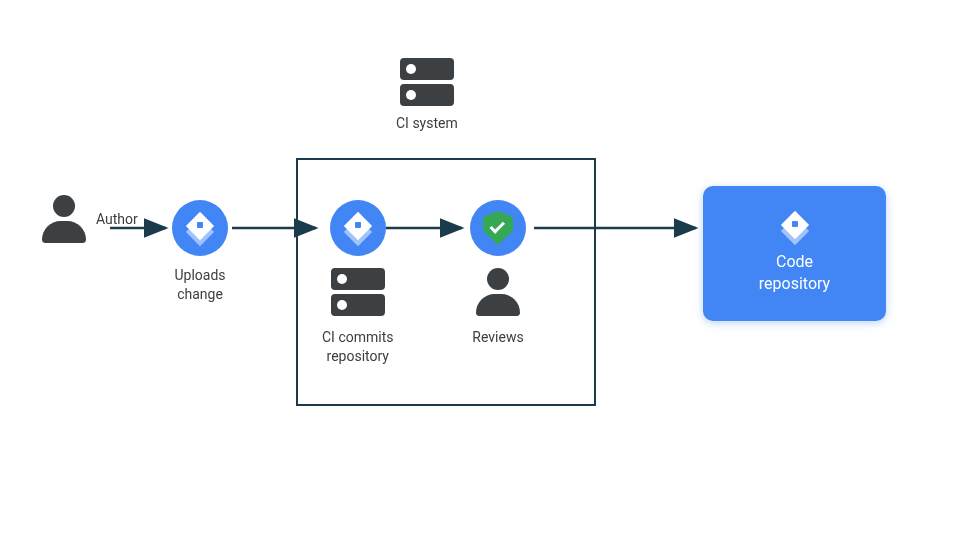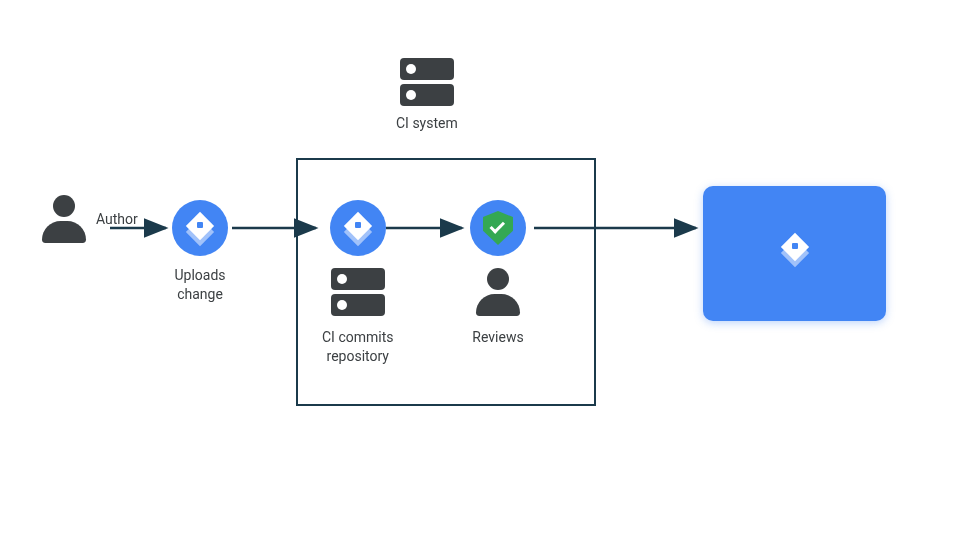--- a/index.html
+++ b/index.html
@@ -198,20 +198,22 @@
   </div>
   <div class="label">Reviews</div>
 </div>
 
 <div class="repo-box">
   <div class="layers-glyph">
     <div class="diamond d1"></div>
     <div class="diamond d2"></div>
     <div class="dot" style="background:#4285f4;"></div>
   </div>
+  <div class="txt" style="white-space:pre-line;">Code
+repository</div>
 </div>
 
 <svg class="abs" style="left:0; top:0;" width="960" height="540">
   <defs>
     <marker id="ah" markerWidth="10" markerHeight="8" refX="9" refY="4" orient="auto">
       <path d="M0,0 L10,4 L0,8 Z" class="arrowhead"></path>
     </marker>
   </defs>
 
   <line class="arrow" x1="110" y1="228" x2="166" y2="228" marker-end="url(#ah)"></line>

